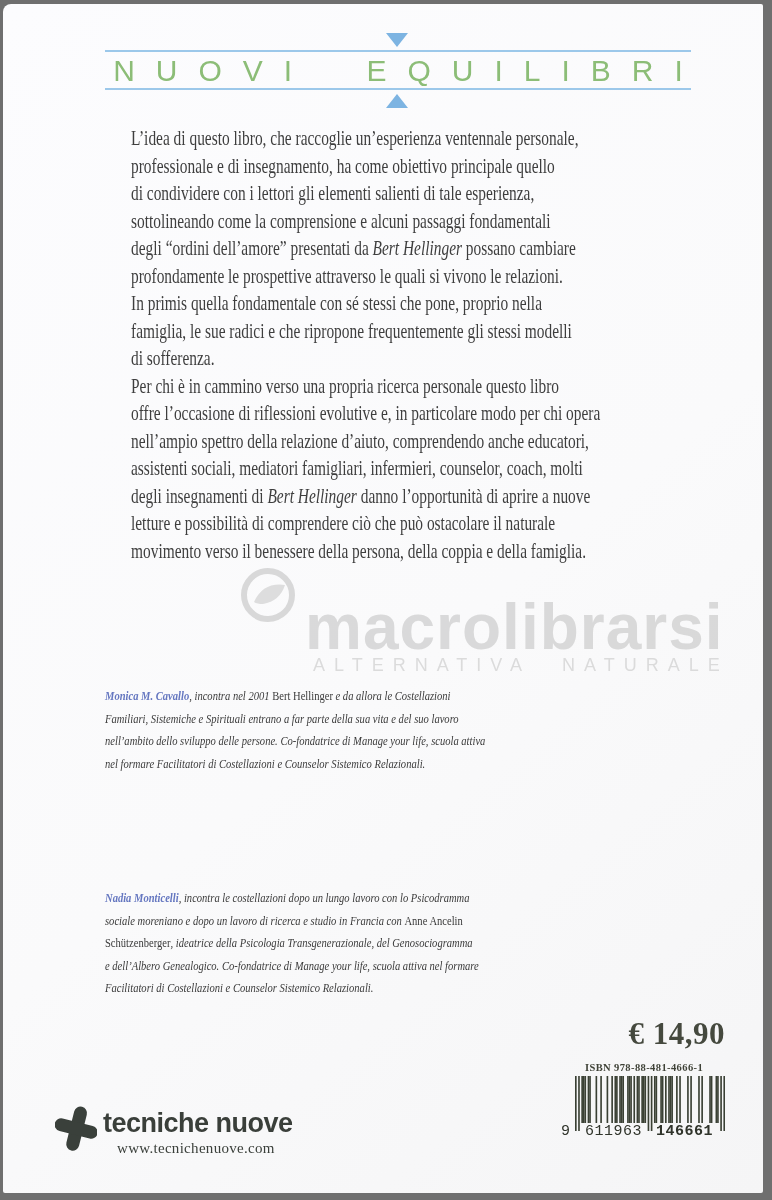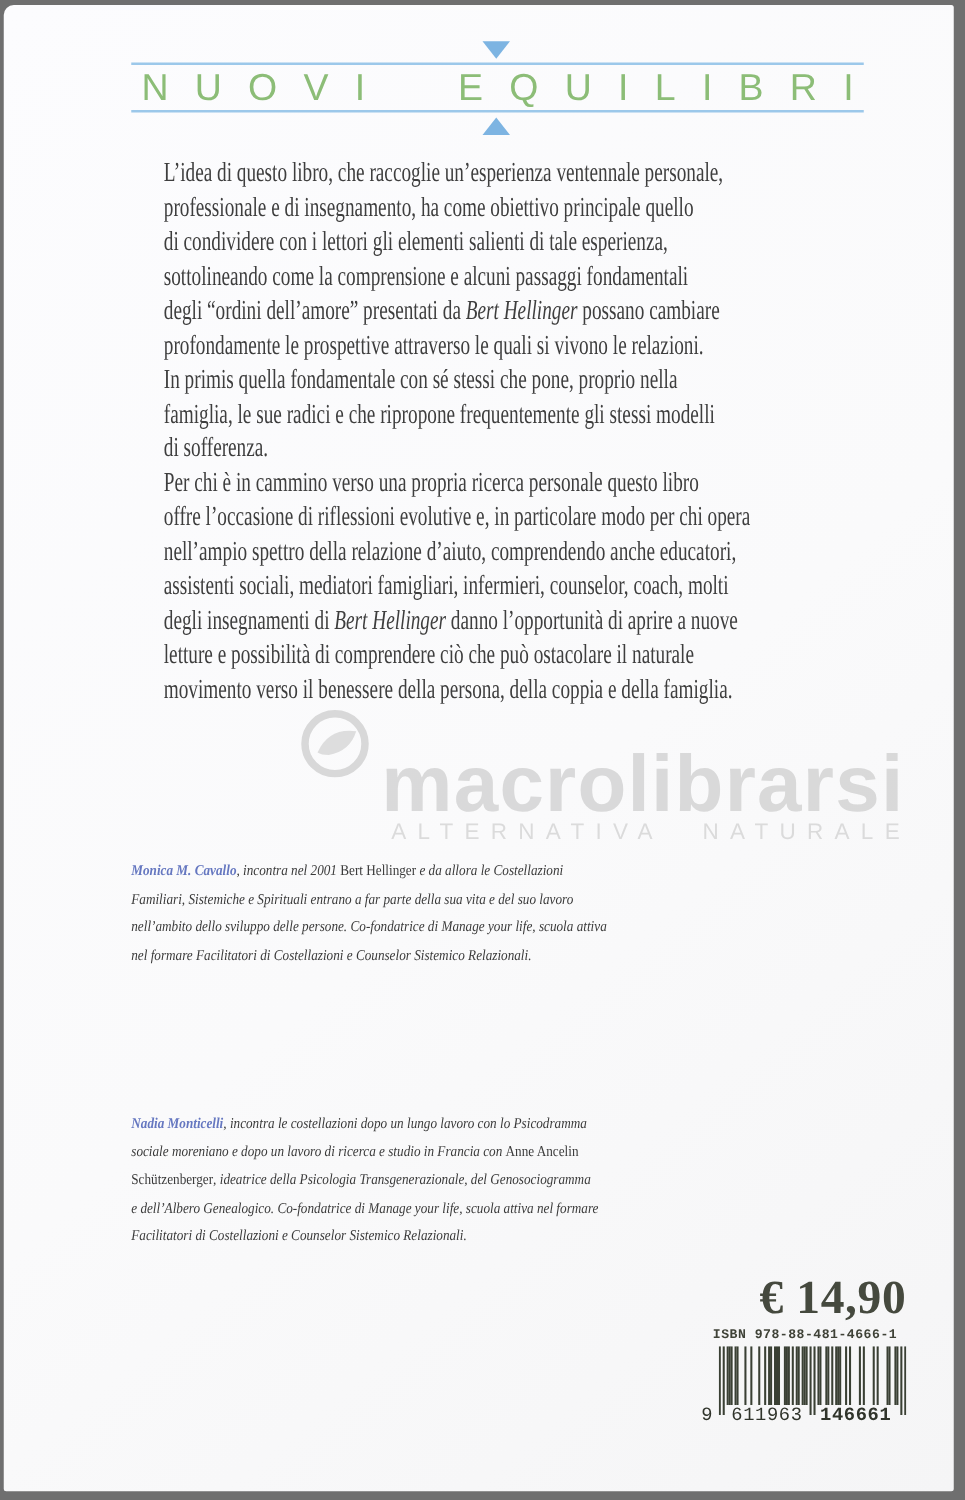--- a/index.html
+++ b/index.html
@@ -39,23 +39,23 @@
           letter-spacing:9px;word-spacing:18px;margin:1px 0 0 74px;white-space:nowrap;}
   
   .bio{position:absolute;left:102px;width:630px;font-size:12px;color:#3a3a3a;z-index:2;}
   .bio .tline{height:22.5px;line-height:22.5px;white-space:nowrap;font-style:italic;
          transform:scaleX(0.88);transform-origin:0 50%;}
   .bio .seg-b{font-weight:bold;font-style:italic;color:var(--nameblue);}
   .bio1{top:681px}
   .bio2{top:883px}
   
   .price{position:absolute;left:520px;top:1012px;width:202px;text-align:right;z-index:2;
-         font-weight:bold;font-size:38px;color:var(--priceink);letter-spacing:0.5px;}
+         font-weight:bold;font-size:31px;color:var(--priceink);letter-spacing:0.5px;}
   .barcode-block{position:absolute;left:558px;top:1058px;width:166px;z-index:2;}
-  .isbn{font-family:Liberation Mono, monospace;font-size:10.5px;font-weight:bold;color:#3f4237;
+  .isbn{font-family:Liberation Serif, serif;font-size:10.5px;font-weight:bold;color:#3f4237;
         letter-spacing:0.4px;text-align:center;white-space:nowrap;}
   .bars{position:relative;height:55px;width:150px;margin:3px 0 0 14px;}
   .bc-digits{position:relative;height:16px;margin-top:-8px;
         font-family:"Liberation Mono",monospace;font-size:15px;color:#30342b;}
   .bc-digits span{position:absolute;top:0;letter-spacing:0.5px;}
   .d9{left:0;}
   .dl{left:24px;}
   .dr{left:95px;font-weight:bold;}
   
   .publisher{position:absolute;left:52px;top:1098px;width:280px;height:64px;z-index:2;}
@@ -178,14 +178,26 @@
           <rect x="148.42" y="0" width="1.64" height="55" fill="#3a4034"></rect>
         </svg>
     </div>
     <div class="bc-digits">
       <span class="d9">9</span>
       <span class="dl">611963</span>
       <span class="dr">146661</span>
     </div>
   </div>
 
+  <div class="publisher">
+    <span class="pub-mark">
+      <svg width="42" height="50" viewBox="0 0 42 50">
+        <g fill="#3a403b" transform="rotate(14 21 25)">
+          <rect x="15" y="2" width="13" height="45" rx="6.5"></rect>
+          <rect x="-1" y="18" width="44" height="13" rx="6.5"></rect>
+        </g>
+      </svg>
+    </span>
+    <span class="pub-name">tecniche nuove</span>
+    <span class="pub-site">www.tecnichenuove.com</span>
+  </div>
 
 </div>
 
 </body></html>

